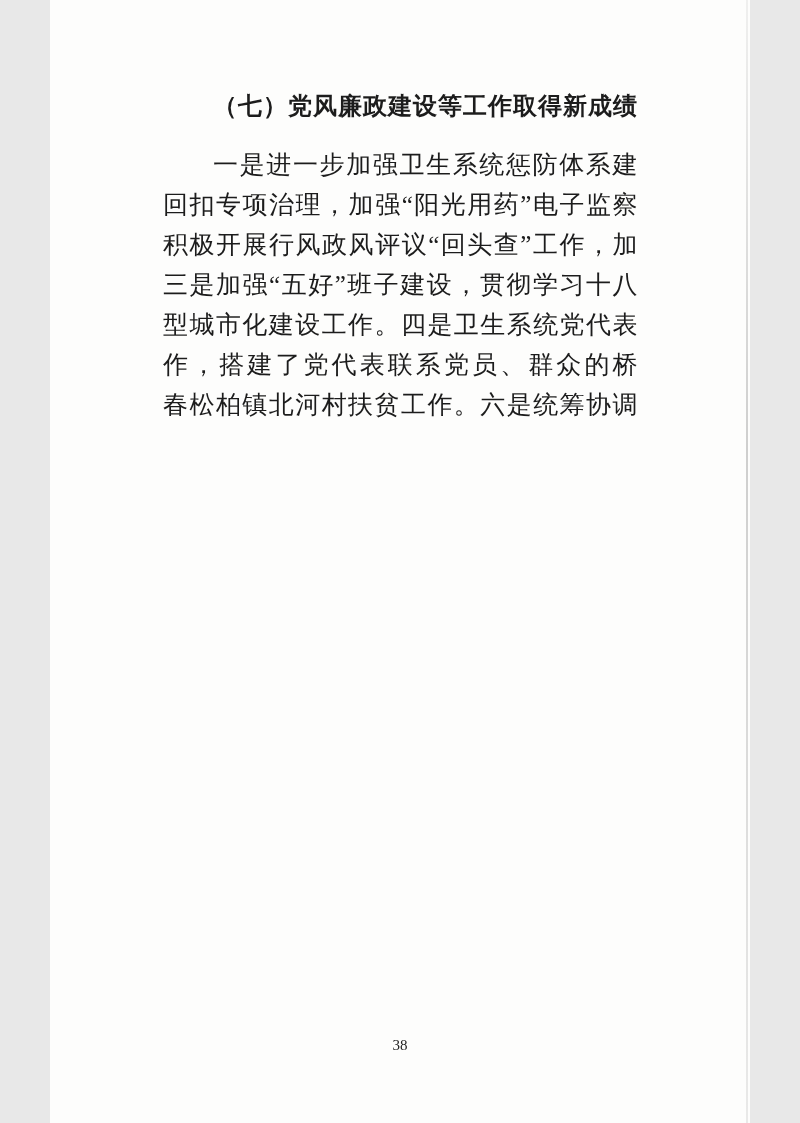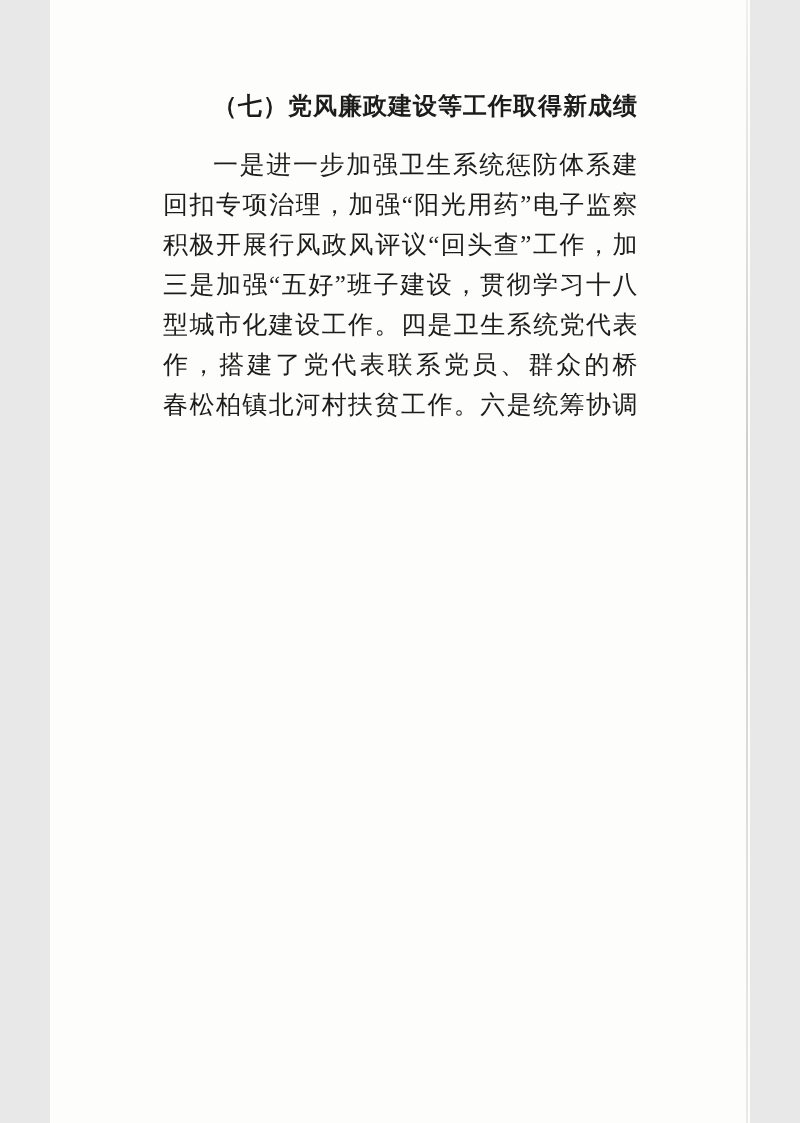--- a/index.html
+++ b/index.html
@@ -82,13 +82,14 @@
       <div class="line first">一是进一步加强卫生系统惩防体系建设，深入开展医药</div>
       <div class="line">回扣专项治理，加强“阳光用药”电子监察系统建设。二是</div>
       <div class="line">积极开展行风政风评议“回头查”工作，加强医德医风建设。</div>
       <div class="line">三是加强“五好”班子建设，贯彻学习十八大精神，推进新</div>
       <div class="line">型城市化建设工作。四是卫生系统党代表工作室正式挂牌运</div>
       <div class="line">作，搭建了党代表联系党员、群众的桥梁。五是积极推进阳</div>
       <div class="line">春松柏镇北河村扶贫工作。六是统筹协调做好计生、红会献</div>
     </div>
   </div>
 
+  <div class="page-number">38</div>
 </div>
 
 </body></html>

